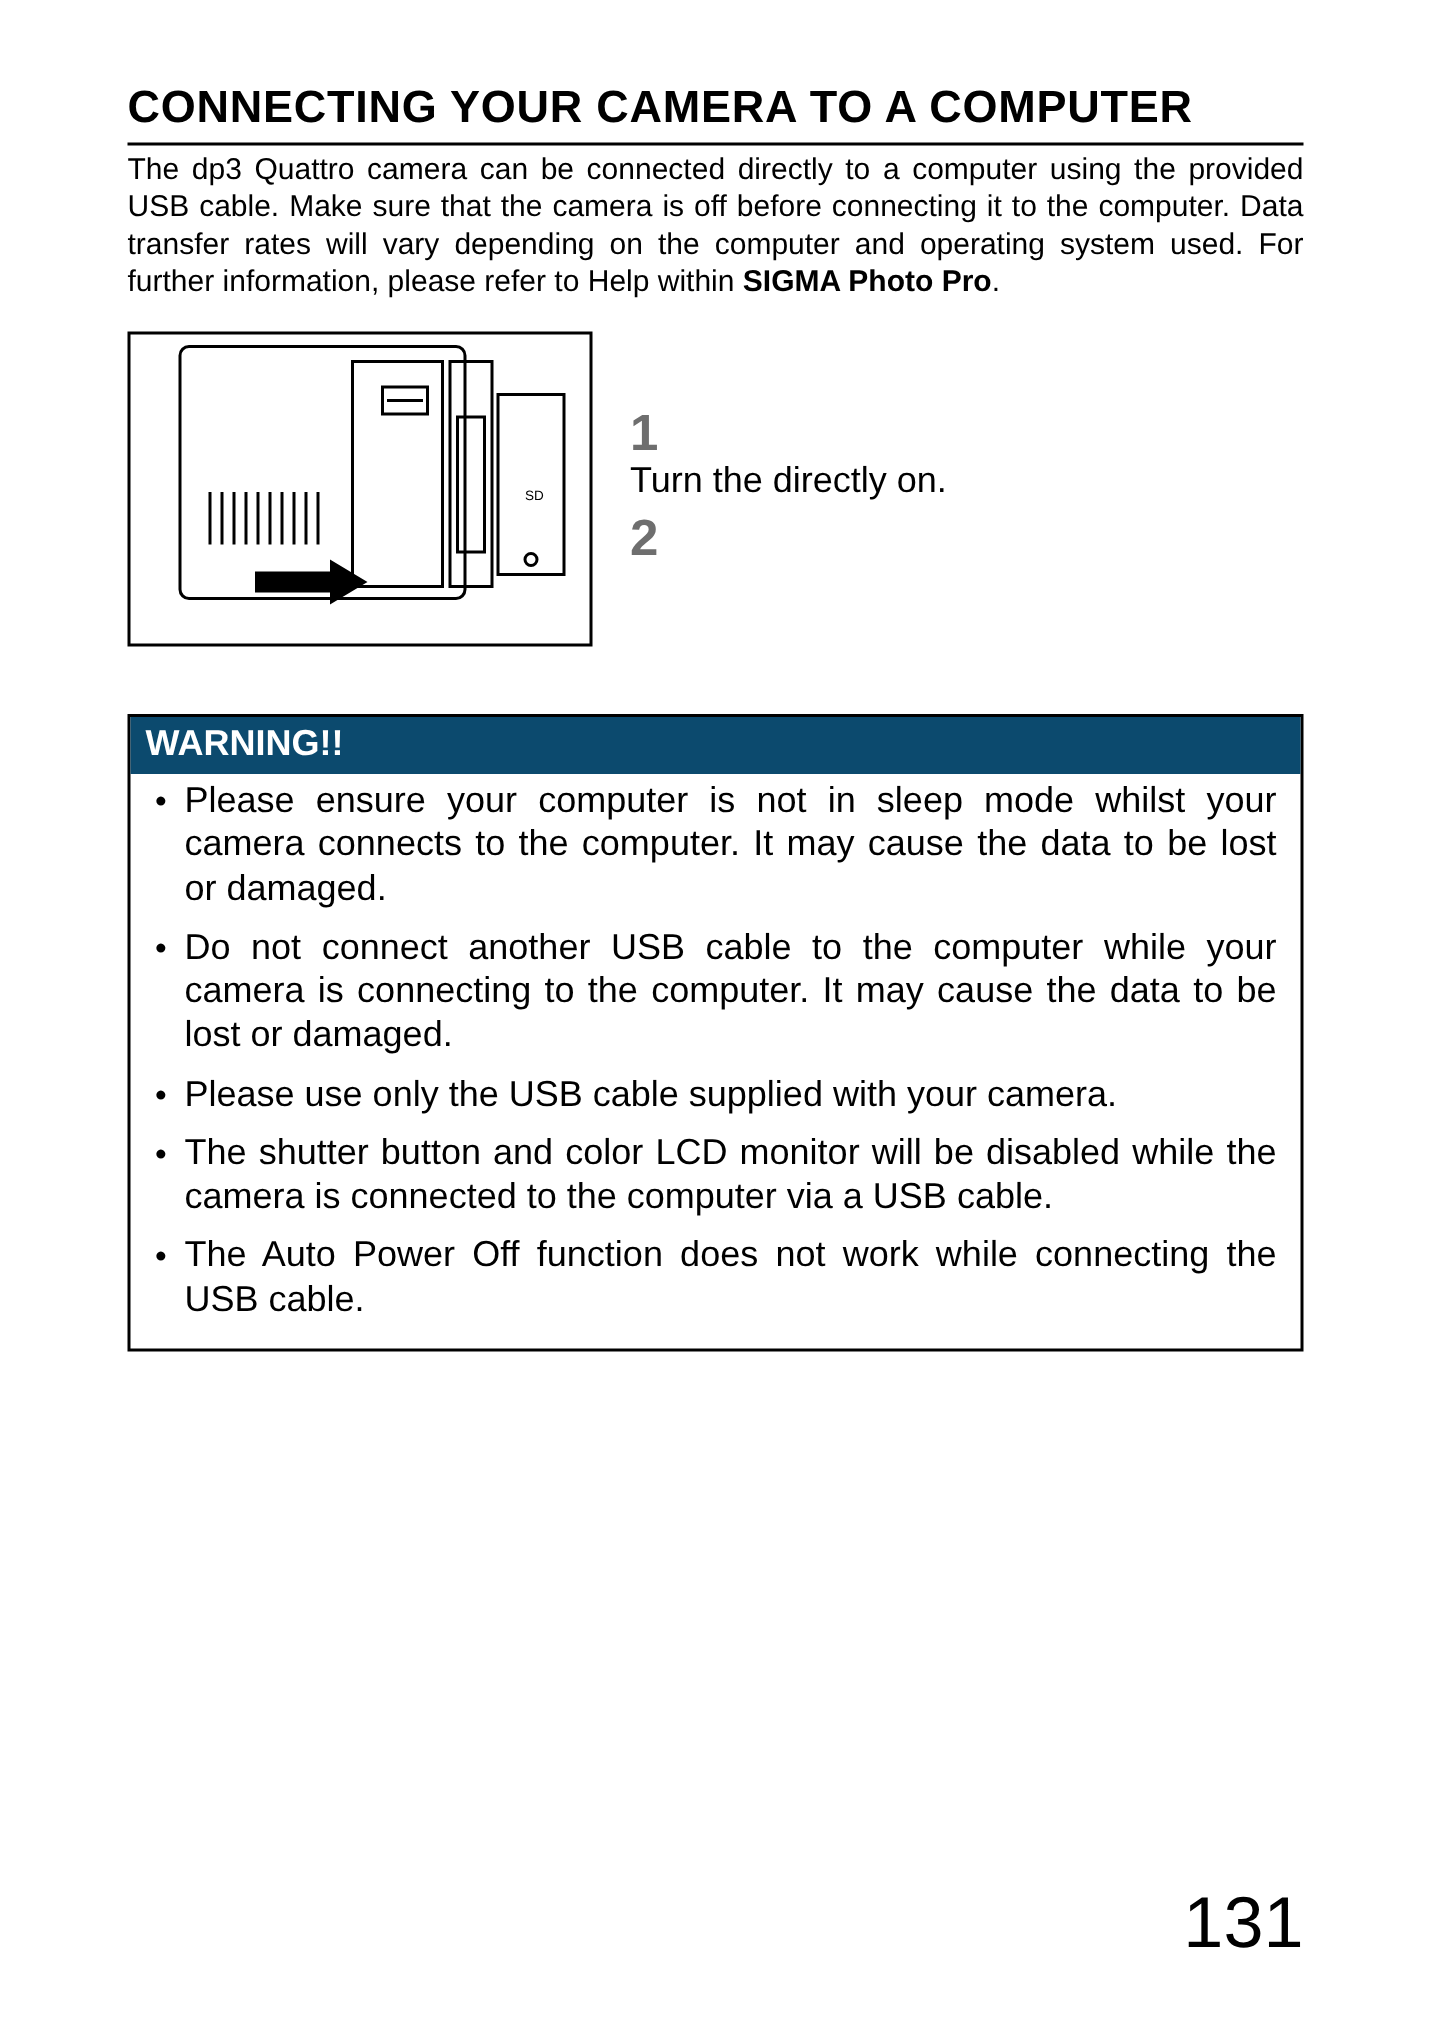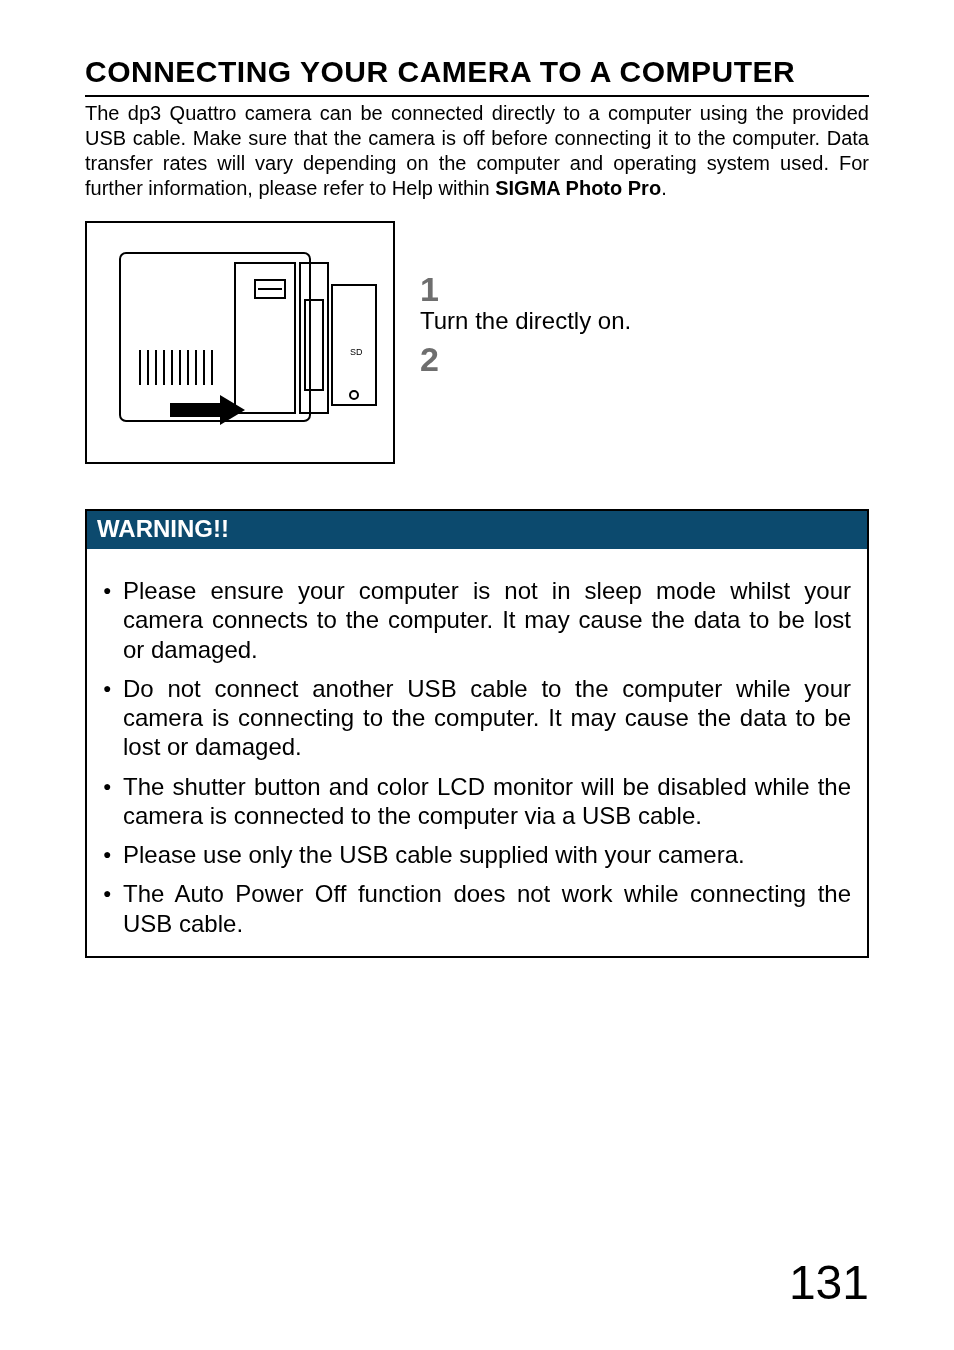--- a/index.html
+++ b/index.html
@@ -27,25 +27,25 @@
   }
   .intro .bold { font-weight: bold; }
   .midrow {
     display: flex;
     gap: 25px;
     align-items: flex-start;
     margin-bottom: 45px;
   }
   .figure-box {
     width: 310px;
-    height: 243px;
+    height: 210px;
     border: 2px solid #000;
     flex: 0 0 310px;
     display: flex;
-    align-items: center;
+    align-items: flex-start;
     justify-content: center;
   }
   .steps {
     flex: 1;
     font-size: 24px;
     line-height: 1.25;
     padding-top: 45px;
   }
   .step-num {
     font-family: Arial, sans-serif;
@@ -63,21 +63,21 @@
   }
   .warning-header {
     background: #0c4a6e;
     color: #fff;
     font-weight: bold;
     font-size: 24px;
     padding: 4px 10px 6px 10px;
   }
   .warning-list {
     list-style: none;
-    padding: 27px 16px 18px 16px;
+    padding: 3px 16px 18px 16px;
   }
   .warning-list li {
     font-size: 24px;
     line-height: 1.22;
     text-align: justify;
     position: relative;
     padding-left: 20px;
     margin-bottom: 10px;
   }
   .warning-list li:last-child { margin-bottom: 0; }
@@ -152,19 +152,19 @@
     <div class="step-text">Turn the directly on.</div>
     <div class="step-num">2</div>
   </div>
 </div>
 
 <div class="warning-box">
   <div class="warning-header">WARNING!!</div>
   <ul class="warning-list">
     <li>Please ensure your computer is not in sleep mode whilst your camera connects to the computer. It may cause the data to be lost or damaged.</li>
     <li>Do not connect another USB cable to the computer while your camera is connecting to the computer. It may cause the data to be lost or damaged.</li>
+    <li>Please use only the USB cable supplied with your camera.</li>
     <li>The shutter button and color LCD monitor will be disabled while the camera is connected to the computer via a USB cable.</li>
-    <li>Please use only the USB cable supplied with your camera.</li>
     <li>The Auto Power Off function does not work while connecting the USB cable.</li>
   </ul>
 </div>
 
 <div class="page-number">131</div>
 
 </body></html>

